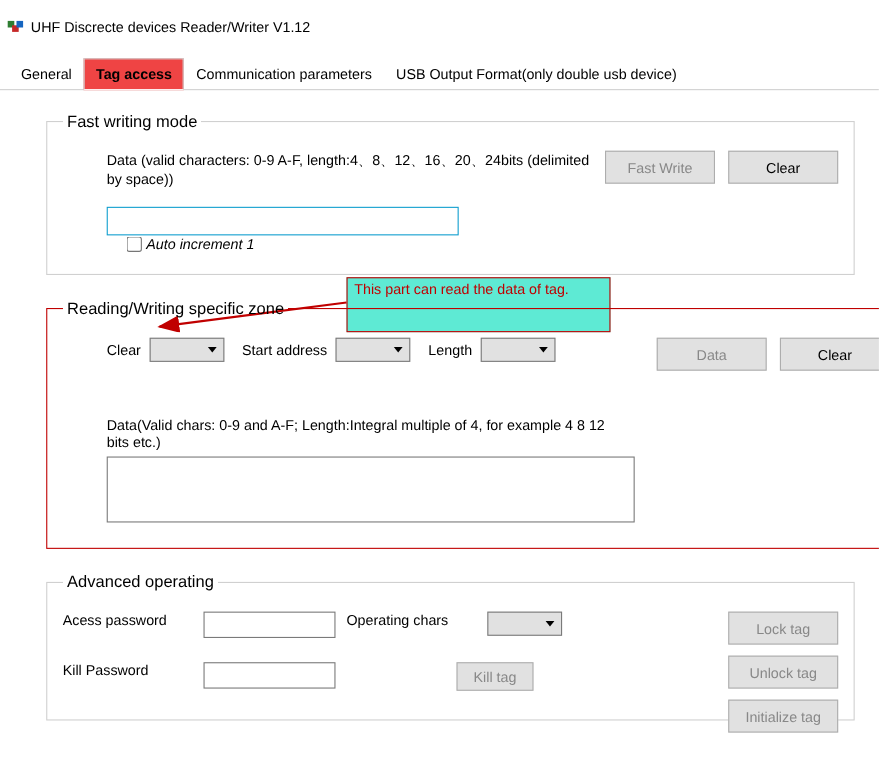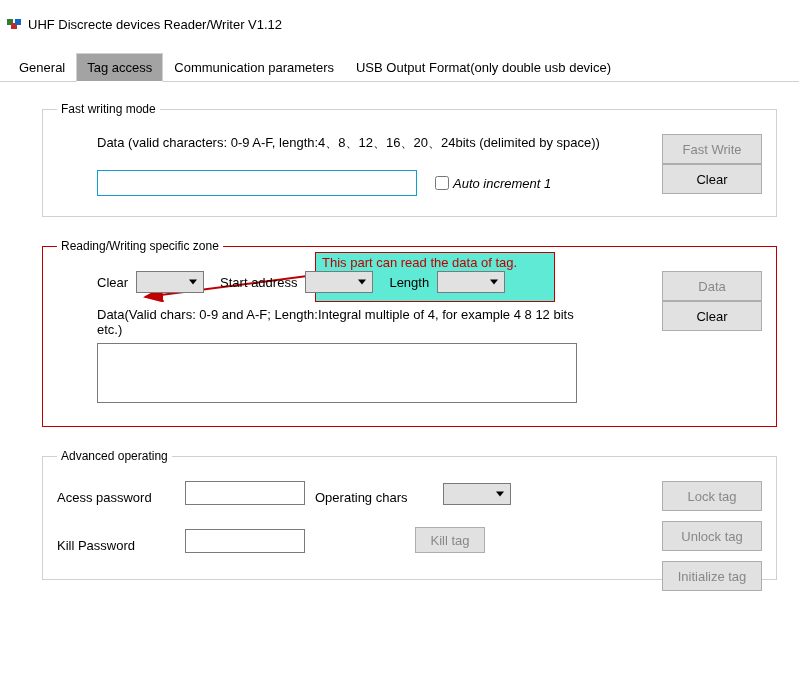--- a/index.html
+++ b/index.html
@@ -3,45 +3,45 @@
   <meta charset="utf-8">
   <style>
     * { box-sizing: border-box; margin: 0; padding: 0; font-family: "Segoe UI", Tahoma, sans-serif; font-size: 13px; }
     body { background: #fff; color: #000; width: 799px; height: 695px; }
     .window { width: 100%; height: 100%; }
     .titlebar { display: flex; align-items: center; padding: 16px 6px; gap: 6px; }
     .app-icon { width: 16px; height: 16px; display: inline-block; }
     .app-title { font-size: 13px; }
     .tabs { display: flex; border-bottom: 1px solid #d0d0d0; padding-left: 8px; margin-top: 4px; }
     .tab { padding: 6px 10px; cursor: pointer; border: 1px solid transparent; position: relative; top: 1px; }
-    .tab.active { border: 1px solid #d0d0d0; border-bottom: 1px solid #fff; background: #a3a3a3; }
+    .tab.active { border: 1px solid #d0d0d0; border-bottom: 1px solid #fff; background: #ef4444; font-weight: bold; }
     .content { padding: 20px 12px 12px 12px; }
     fieldset { border: 1px solid #d0d0d0; padding: 18px 14px 20px 14px; margin-bottom: 22px; position: relative; }
     fieldset.highlight { border: 1px solid #c00000; }
-    legend { padding: 0 4px; font-size: 12px; color: #000; }
+    legend { padding: 0 4px; font-size: 15px; color: #000; }
     .row { display: flex; align-items: center; margin-bottom: 14px; flex-wrap: wrap; }
     .label { margin-right: 8px; }
     .btn { width: 100px; height: 30px; background: #e1e1e1; border: 1px solid #adadad; cursor: pointer; color: #000; display: flex; align-items: center; justify-content: center; }
     .btn.disabled { color: #888; }
-    .right-col { margin-left: auto; display: flex; flex-direction: column; }
+    .right-col { margin-left: auto; display: flex; flex-direction: row; gap: 12px; }
     .text-input { border: 1px solid #7a7a7a; height: 24px; background: #fff; padding: 2px 4px; }
     .text-input.blue { border: 1px solid #109fcf; height: 26px; width: 320px; }
     .select { border: 1px solid #7a7a7a; height: 22px; background: #e1e1e1; width: 68px; }
     .select-arrow { position: relative; }
     .select-arrow::after { content: ''; position: absolute; right: 6px; top: 50%; transform: translateY(-50%); border-left: 4px solid transparent; border-right: 4px solid transparent; border-top: 5px solid #000; }
     .textarea { border: 1px solid #7a7a7a; background: #fff; width: 480px; height: 60px; padding: 4px; resize: none; }
     .chk { width: 14px; height: 14px; }
     .annotation-box { position: absolute; border: 1px solid #c00000; color: #c00000; padding: 2px 6px; font-size: 13px; background: #5eead4; }
     .arrow-svg { position: absolute; pointer-events: none; }
     .fw-body { display: flex; align-items: flex-start; }
     .fw-left { flex: 1; padding-left: 40px; }
     .rw-body { display: flex; align-items: flex-start; gap: 20px; }
     .rw-left { flex: 1; padding-left: 40px; }
     .adv-body { padding-left: 0; }
-    .adv-row { display: flex; align-items: flex-end; margin-bottom: 22px; }
+    .adv-row { display: flex; align-items: flex-start; margin-bottom: 22px; }
     .adv-row .label { width: 120px; }
     .adv-right { position: absolute; right: 14px; top: 18px; display: flex; flex-direction: column; gap: 10px; }
     .ml { margin-left: 16px; }
   </style>
 </head>
 <body>
 
 <div class="window">
   <div class="titlebar">
     <span class="app-icon">
@@ -103,21 +103,21 @@
         <div class="rw-left">
           <div class="row">
             <span class="label">Clear</span>
             <div class="select select-arrow"></div>
             <span class="label ml">Start address</span>
             <div class="select select-arrow"></div>
             <span class="label ml">Length</span>
             <div class="select select-arrow"></div>
           </div>
           <div class="row" style="margin-bottom:6px;">
-            <span class="label" style="max-width:480px;">Data(Valid chars: 0-9 and A-F; Length:Integral multiple of 4, for example 4 8 12 bits etc.)</span>
+            <span class="label" style="max-width:480px;margin-top:36px;">Data(Valid chars: 0-9 and A-F; Length:Integral multiple of 4, for example 4 8 12 bits etc.)</span>
           </div>
           <textarea class="textarea" value="" style=""></textarea>
         </div>
         <div class="right-col">
           <button class="btn disabled">Data</button>
           <button class="btn">Clear</button>
         </div>
       </div>
     </fieldset>
 

